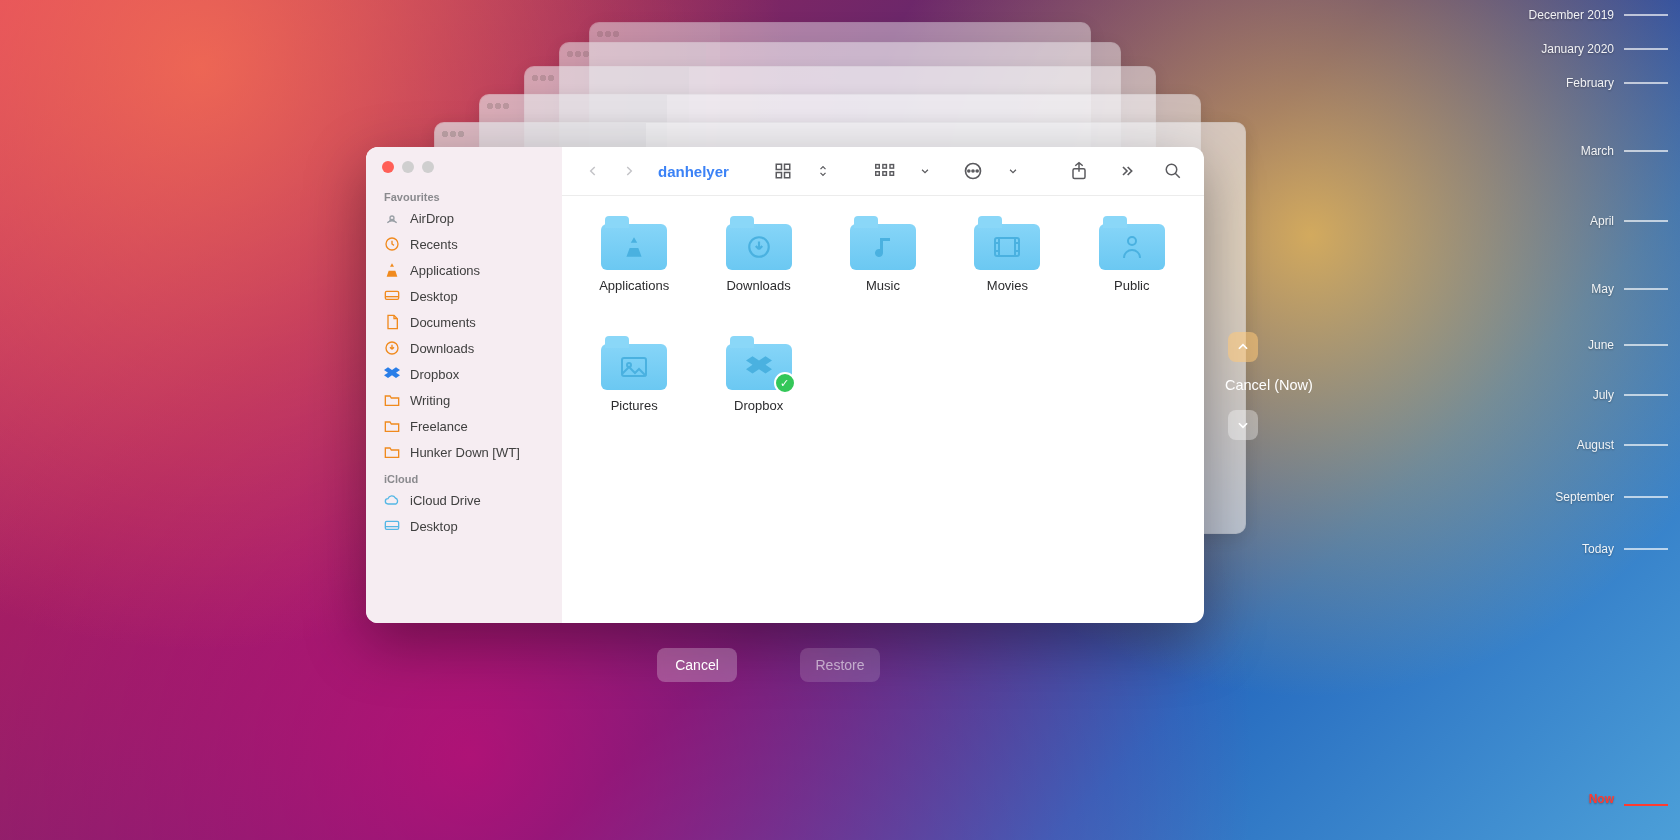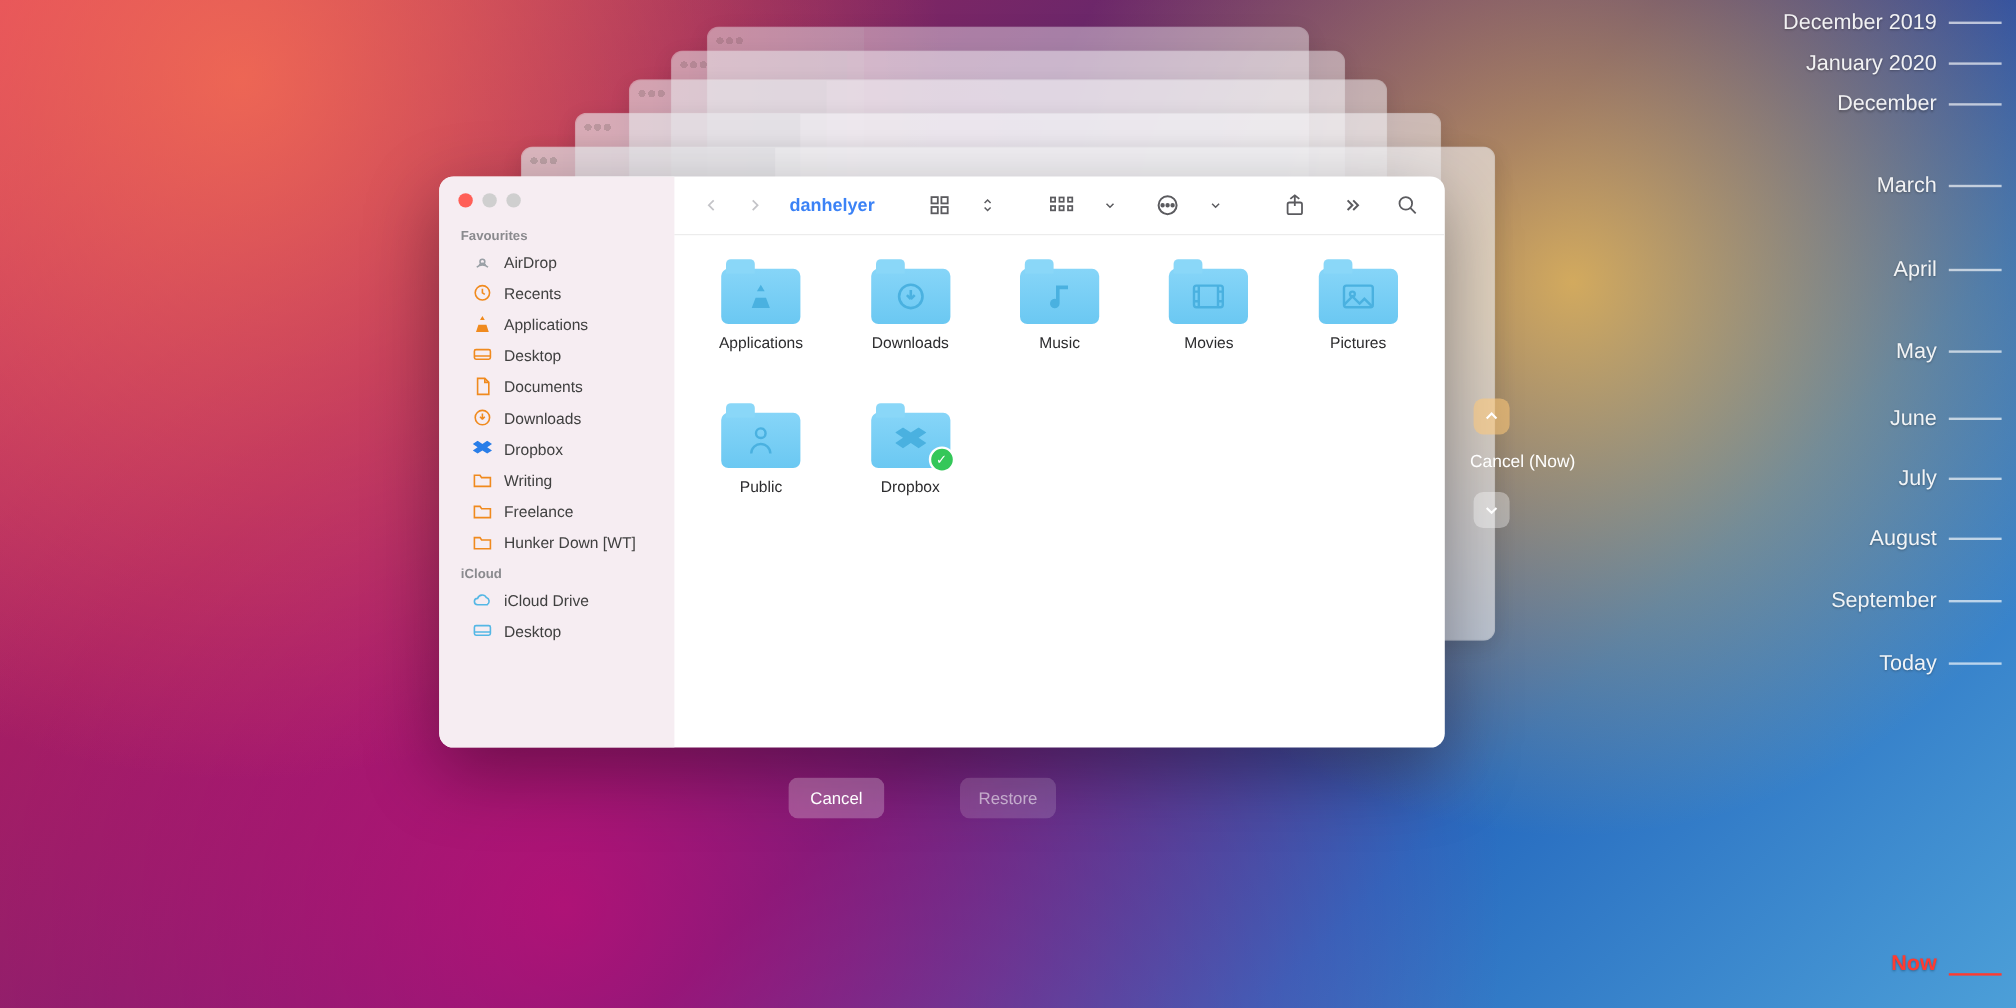--- a/index.html
+++ b/index.html
@@ -53,21 +53,21 @@
 }
 #sidebar {
   width: 196px; background: #f6edf2; padding: 14px 0 0 0;
   font-size: 13px; color:#404040; overflow:hidden;
 }
 .traffic { display:flex; gap:8px; padding:0 0 10px 16px; }
 .tl { width:12px; height:12px; border-radius:50%; }
 .tl.red{background:#ff5f57;} .tl.yel{background:#cfcfcf;} .tl.grn{background:#cfcfcf;}
 
 .sb-section { padding: 8px 18px 2px; font-size:11px; font-weight:600; color:#8a8a8e; }
-.sb-item { display:flex; align-items:center; gap:10px; padding:5px 28px; cursor:default; }
+.sb-item { display:flex; align-items:center; gap:10px; padding:5px 18px; cursor:default; }
 .sb-item .ico { width:16px; height:16px; flex:0 0 16px; display:flex;align-items:center;justify-content:center; }
 .sb-item span.lbl { flex:1; white-space:nowrap; overflow:hidden; text-overflow:ellipsis; }
 
 .ic-blue { color:#1e8fff; }
 .ic-orange { color:#f08a1e; }
 .ic-dropbox { color:#2a7ee8; }
 
 #main { flex:1; display:flex; flex-direction:column; }
 #toolbar {
   height:48px; display:flex; align-items:center; gap:14px; padding:0 20px;
@@ -129,21 +129,21 @@
 #btn-restore { left:800px; background:rgba(255,255,255,.15); color:rgba(255,255,255,.55); }
 
 
 #timeline {
   position:absolute; right:0; top:0; bottom:0; width:250px;
   pointer-events:none;
 }
 .tl-row {
   position:absolute; right:12px;
   display:flex; align-items:center; justify-content:flex-end; gap:10px;
-  color:rgba(255,255,255,.92); font-size:18px; text-shadow:0 1px 2px rgba(0,0,0,.3);
+  color:rgba(255,255,255,.92); font-size:12px; text-shadow:0 1px 2px rgba(0,0,0,.3);
   pointer-events:auto;
 }
 .tl-row.now { color:#ff3b30; font-weight:600; }
 .tl-tick { width:44px; height:2px; background:rgba(255,255,255,.65); }
 .tl-row.now .tl-tick { background:#ff3b30; }
 
 
 svg { display:block; }
 </style>
 </head>
@@ -392,39 +392,39 @@
                 <rect x="2" y="2" width="24" height="18" rx="2"></rect>
                 <path d="M6 2v18M22 2v18M2 7h4M2 15h4M22 7h4M22 15h4"></path>
               </svg>
             </div>
           </div>
           <div class="name">Movies</div>
         </div>
         <div class="fold">
           <div class="ficon">
             <div class="glyph">
+              <svg width="22" height="26" viewBox="0 0 22 26" fill="none" stroke="currentColor" stroke-width="2">
+                <circle cx="11" cy="7" r="4"></circle>
+                <path d="M3 24c0-5 4-8 8-8s8 3 8 8"></path>
+              </svg>
+            </div>
+          </div>
+          <div class="name">Public</div>
+        </div>
+        <div class="fold">
+          <div class="ficon">
+            <div class="glyph">
               <svg width="28" height="22" viewBox="0 0 28 22" fill="none" stroke="currentColor" stroke-width="2">
                 <rect x="2" y="2" width="24" height="18" rx="2"></rect>
                 <circle cx="9" cy="9" r="2"></circle>
                 <path d="M2 18l7-7 6 6 4-4 7 7"></path>
               </svg>
             </div>
           </div>
           <div class="name">Pictures</div>
-        </div>
-        <div class="fold">
-          <div class="ficon">
-            <div class="glyph">
-              <svg width="22" height="26" viewBox="0 0 22 26" fill="none" stroke="currentColor" stroke-width="2">
-                <circle cx="11" cy="7" r="4"></circle>
-                <path d="M3 24c0-5 4-8 8-8s8 3 8 8"></path>
-              </svg>
-            </div>
-          </div>
-          <div class="name">Public</div>
         </div>
         <div class="fold">
           <div class="ficon">
             <div class="glyph">
               <svg width="26" height="22" viewBox="0 0 24 20" fill="currentColor">
                 <path d="M6 0L0 4l6 4L0 12l6 4 6-4 6 4 6-4-6-4 6-4-6-4-6 4-6-4z"></path>
               </svg>
             </div>
             <div class="badge-check">✓</div>
           </div>
@@ -456,21 +456,21 @@
 <div id="timeline">
     <div class="tl-row" style="top: 8px;">
       <span>December 2019</span>
       <div class="tl-tick"></div>
     </div>
     <div class="tl-row" style="top: 42px;">
       <span>January 2020</span>
       <div class="tl-tick"></div>
     </div>
     <div class="tl-row" style="top: 76px;">
-      <span>December</span>
+      <span>February</span>
       <div class="tl-tick"></div>
     </div>
     <div class="tl-row" style="top: 144px;">
       <span>March</span>
       <div class="tl-tick"></div>
     </div>
     <div class="tl-row" style="top: 214px;">
       <span>April</span>
       <div class="tl-tick"></div>
     </div>

